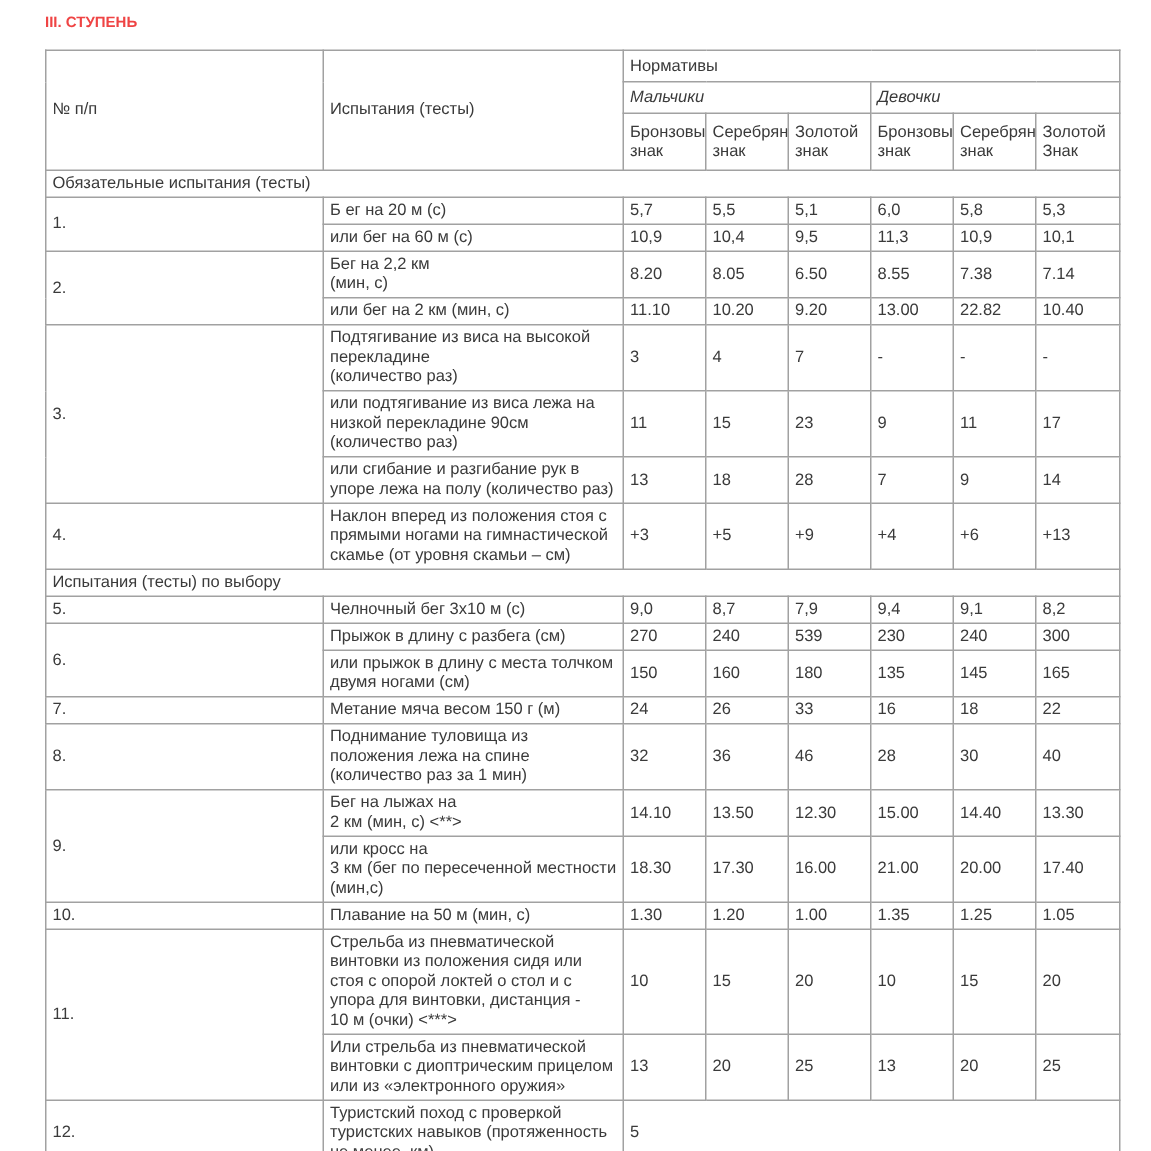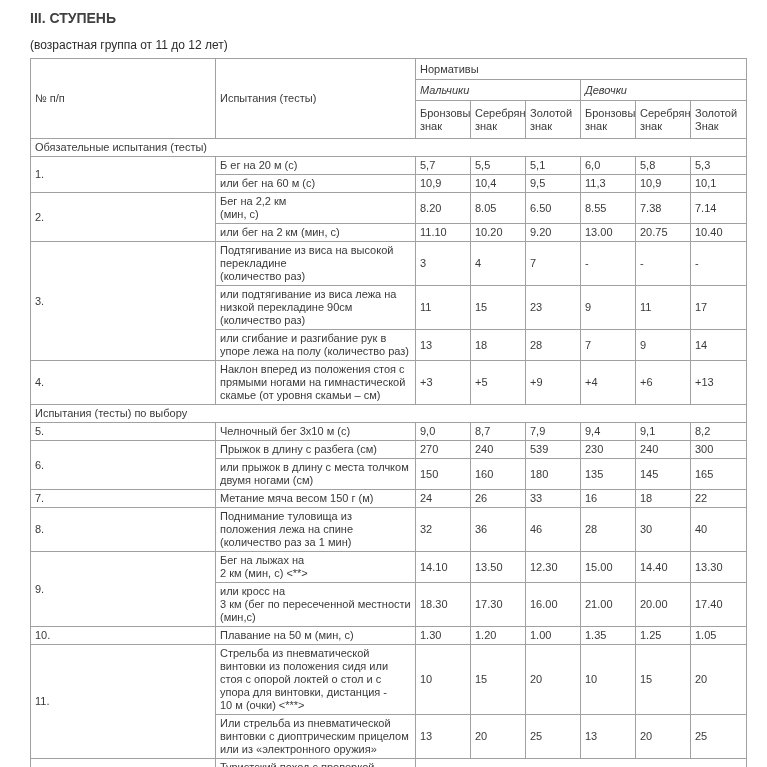--- a/index.html
+++ b/index.html
@@ -1,35 +1,34 @@
 <!DOCTYPE html>
 <html lang="ru"><head>
 <meta charset="utf-8">
 <style>
   html,body{margin:0;padding:0;background:#ffffff;}
   body{width:767px;min-height:767px;font-family:"Liberation Sans", sans-serif;color:#333;}
   .page{padding:6px 18px 10px 30px;}
-  .page-title{color:#404040;font-size:14px;font-weight:bold;margin:4px 0 12px 0;}
+  .page-title{color:#ef4444;font-size:10px;font-weight:bold;margin:4px 0 12px 0;}
   .page-subtitle{font-size:12px;color:#2b2b2b;margin:0 0 6px 0;}
   table.std{border-collapse:collapse;table-layout:fixed;width:716px;}
   table.std td{border:1px solid #a1a1a1;font-size:11px;line-height:13px;padding:2px 4px;vertical-align:middle;color:#3a3a3a;text-align:left;overflow:hidden;}
   tr.h-norm td{height:16px;}
   tr.h-sex td{height:16px;font-style:italic;}
   tr.h-badge td{height:33px;vertical-align:middle;}
   td.section-cell{height:13px;}
   td.label-cell{white-space:pre-line;}
   td.num-cell{vertical-align:middle;}
   td.val-cell{vertical-align:middle;}
 </style>
 </head>
 <body>
 
 <div class="page">
   <div class="page-title">III. СТУПЕНЬ</div>
-  <div class="page-subtitle">(возрастная группа от 11 до 12 лет)</div>
 
   <table class="std">
     <colgroup>
       <col style="width:185px">
         <col style="width:200px">
       <col style="width:55px">
         <col style="width:55px">
         <col style="width:55px">
       <col style="width:55px">
         <col style="width:55px">
@@ -87,21 +86,21 @@
           <td class="val-cell">8.55</td>
           <td class="val-cell">7.38</td>
           <td class="val-cell">7.14</td>
         </tr>
         <tr>
           <td class="label-cell"><span>или бег на 2 км (мин, с)</span></td>
           <td class="val-cell">11.10</td>
           <td class="val-cell">10.20</td>
           <td class="val-cell">9.20</td>
           <td class="val-cell">13.00</td>
-          <td class="val-cell">20.75</td>
+          <td class="val-cell">22.82</td>
           <td class="val-cell">10.40</td>
         </tr>
         <tr>
           <td class="num-cell" rowspan="3">3.</td>
           <td class="label-cell"><span>Подтягивание из виса на высокой перекладине
  (количество раз)</span></td>
           <td class="val-cell">3</td>
           <td class="val-cell">4</td>
           <td class="val-cell">7</td>
           <td class="val-cell">-</td>

